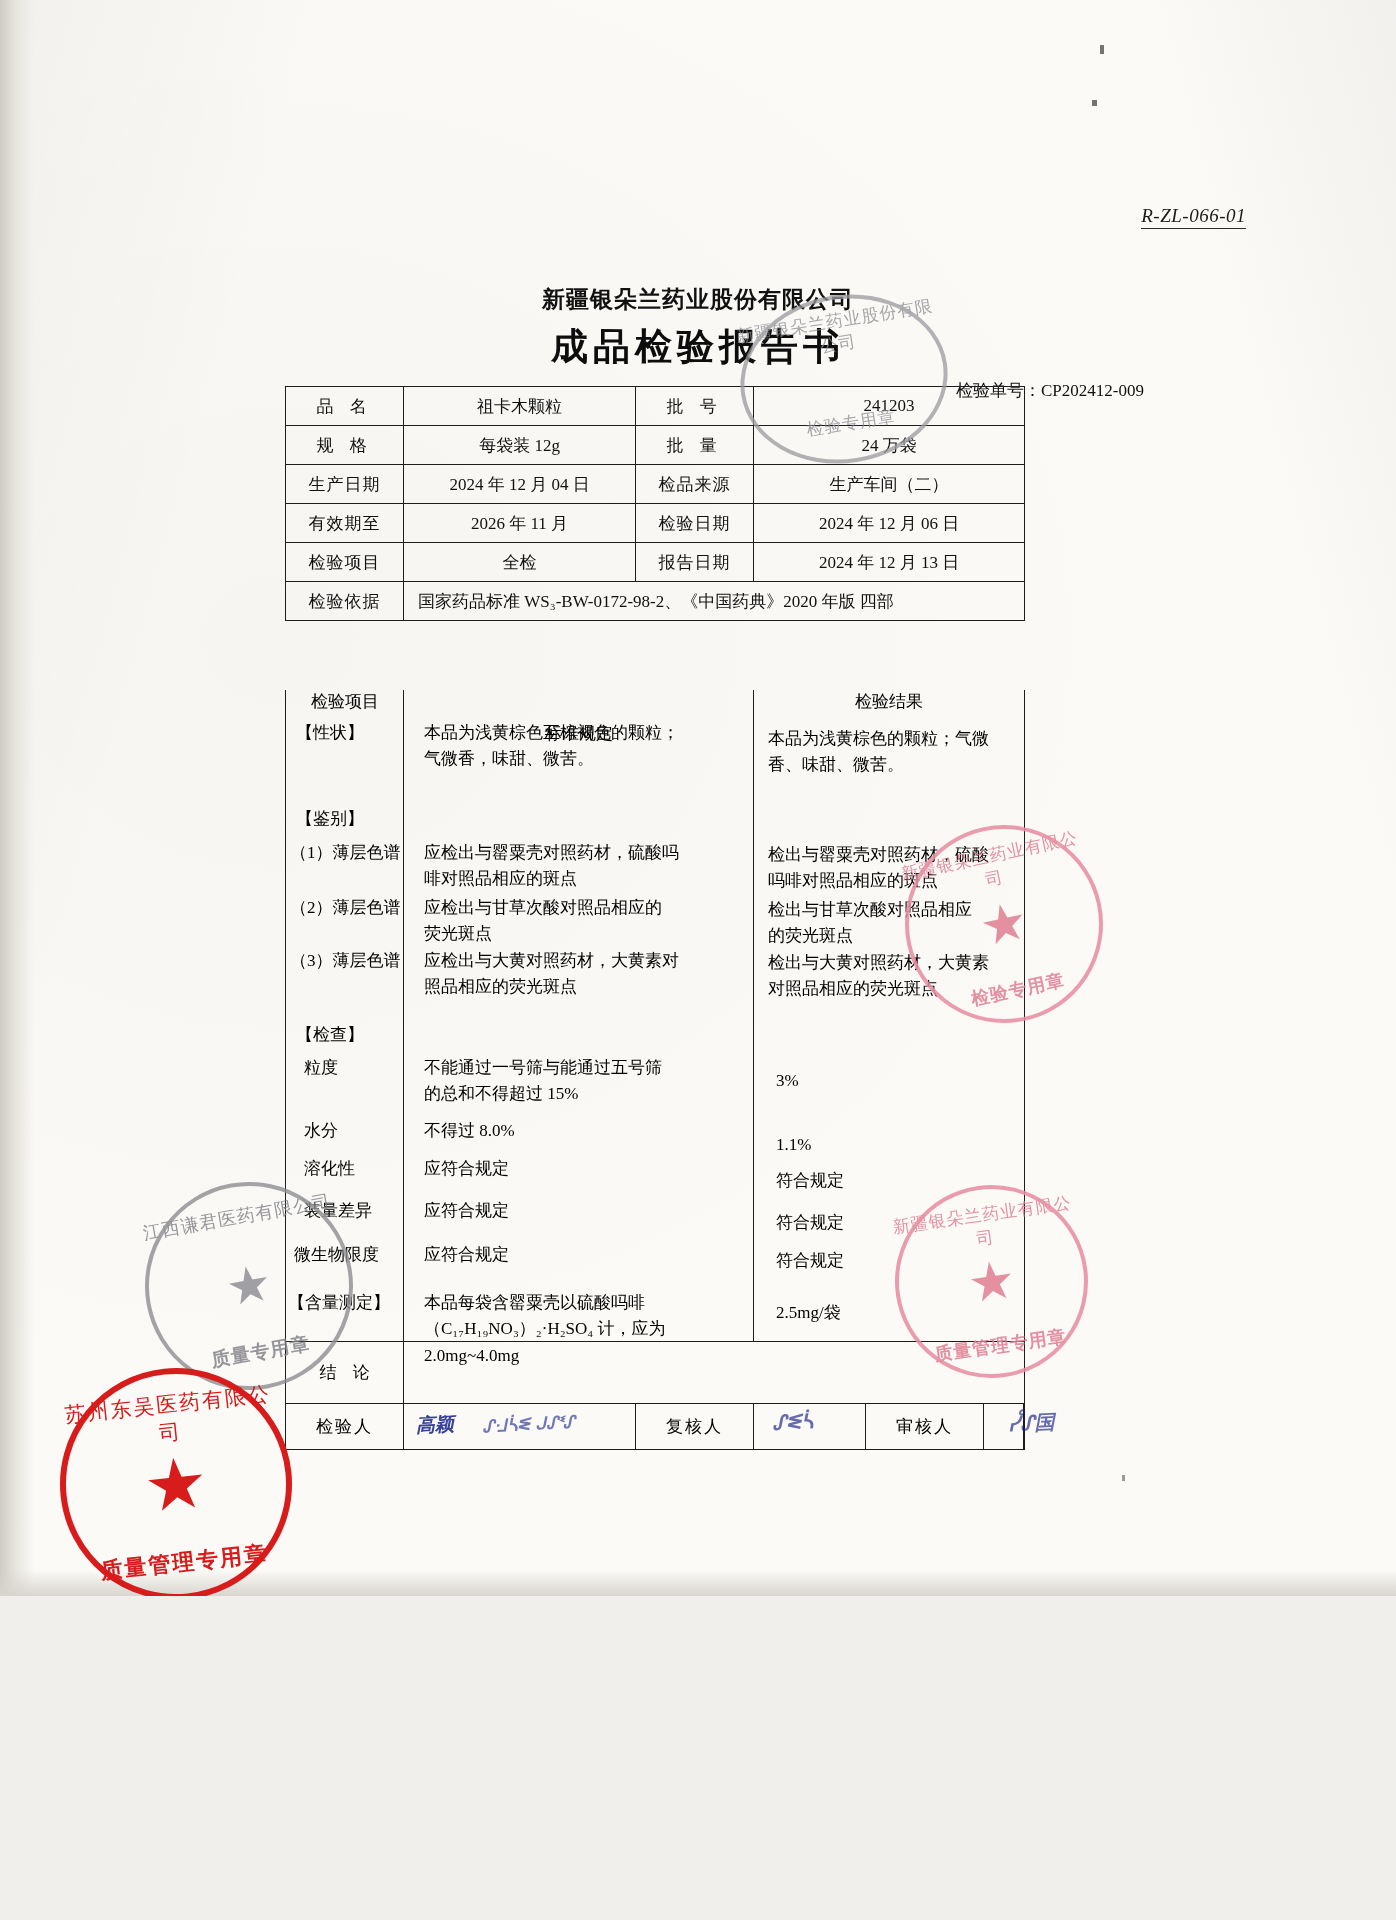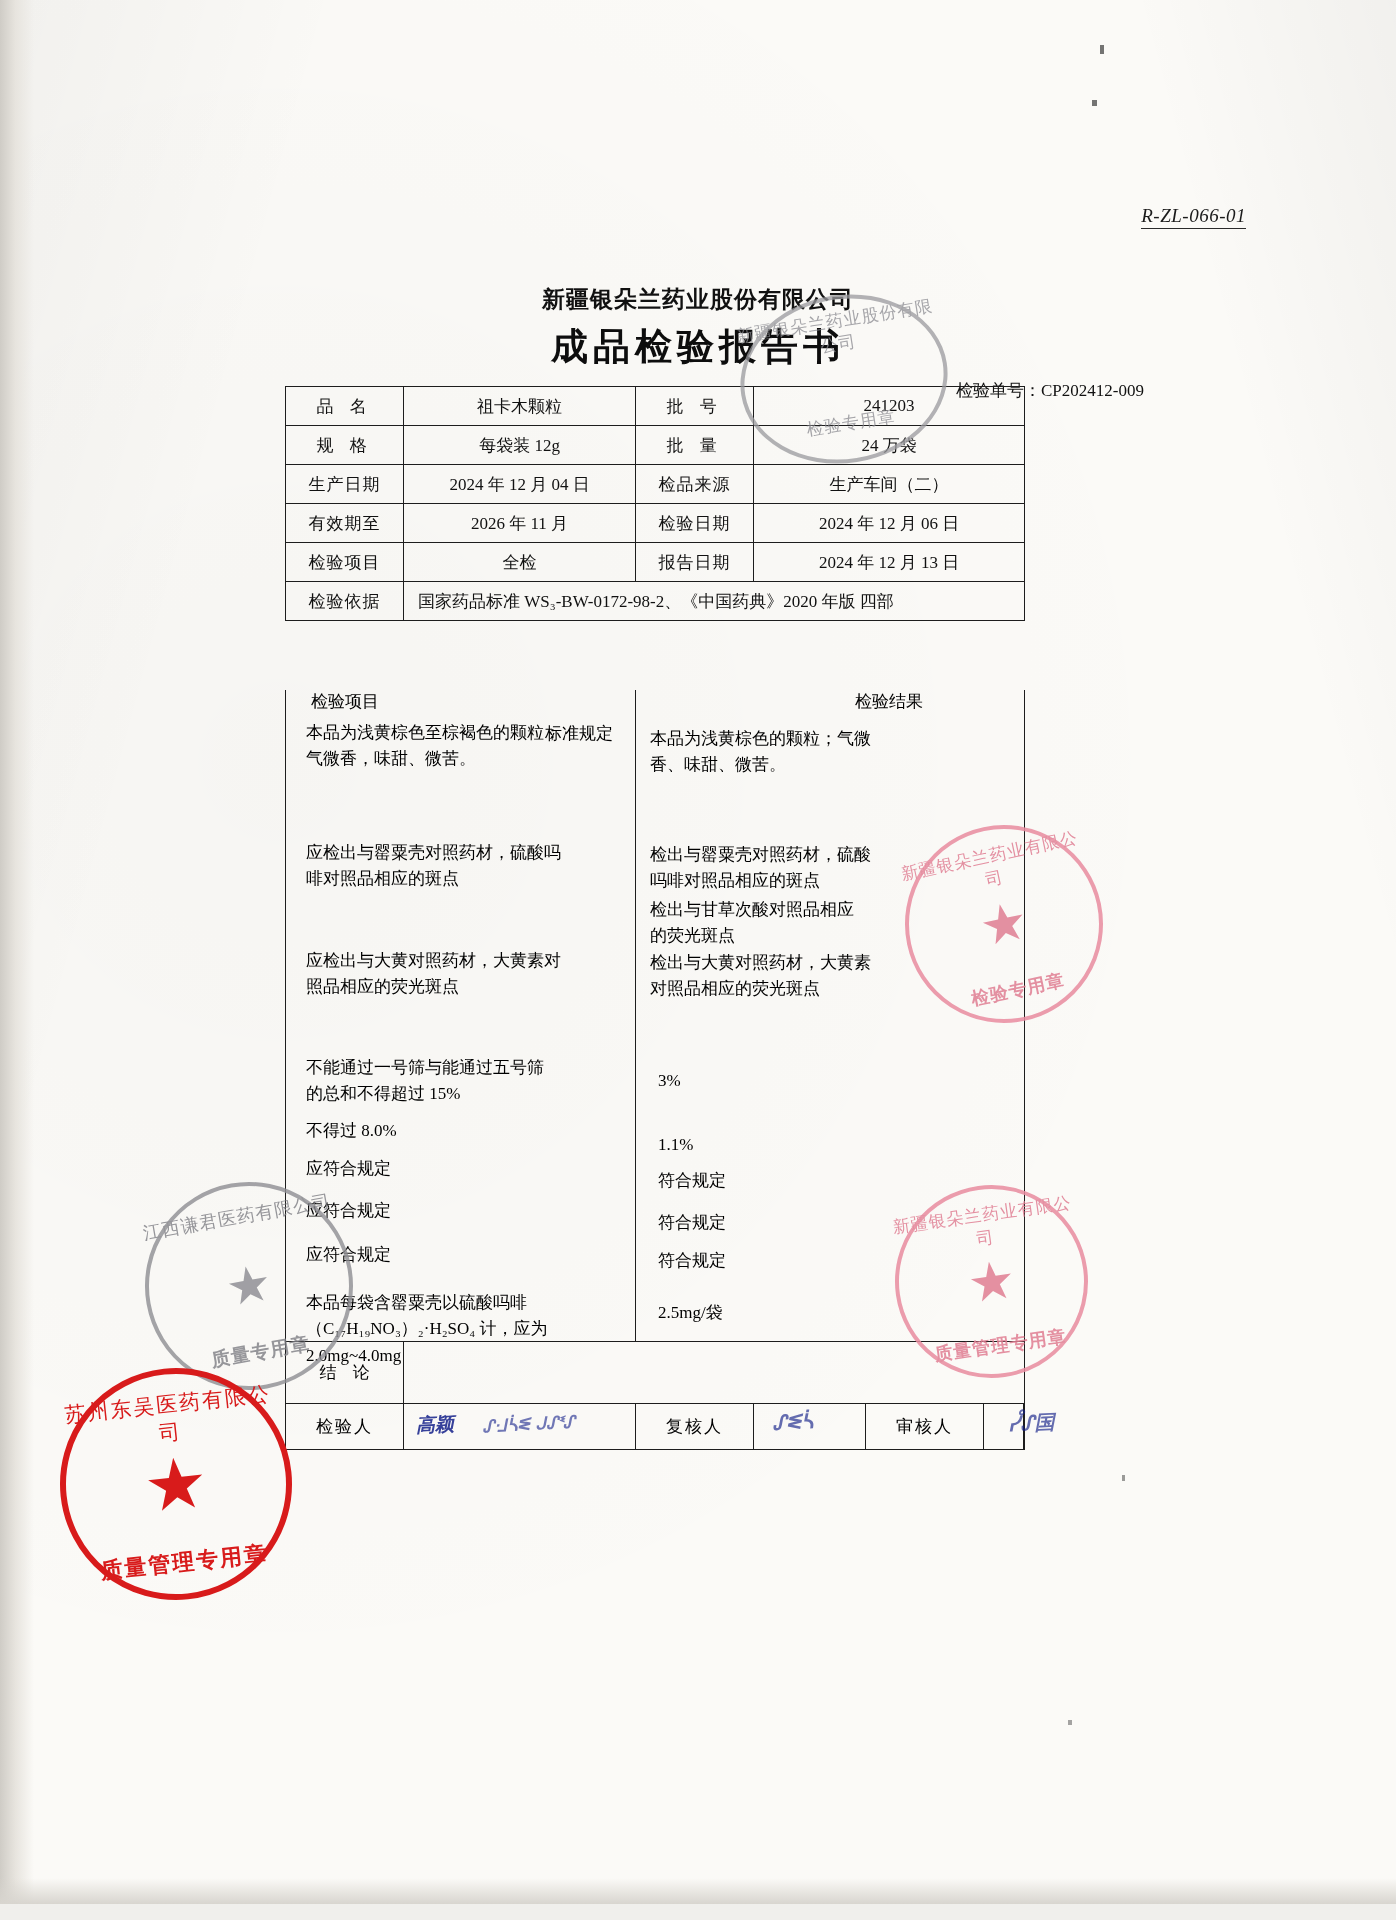--- a/index.html
+++ b/index.html
@@ -6,21 +6,21 @@
     margin: 0;
     padding: 0;
     background: #f0efec;
   }
   body {
     font-family: "Liberation Serif", "DejaVu Serif", serif;
   }
   .page {
     position: relative;
     width: 1396px;
-    height: 1904px;
+    height: 1596px;
     margin: 0 auto;
     background: #fbfaf7;
     overflow: hidden;
   }
   
   .paper-tone {
     position: absolute;
     inset: 0;
     background:
       linear-gradient(105deg, rgba(0,0,0,0.035) 0%, rgba(0,0,0,0) 18%),
@@ -423,27 +423,45 @@
   </table>
 
   <div class="body-wrap">
     <div class="head-row">
       <div class="h1">检验项目</div>
       <div class="h2">标准规定</div>
       <div class="h3">检验结果</div>
     </div>
 
     <div class="body-grid">
+      <div class="col-item">
+        <div class="col-inner">
+          <div class="abs" style="left:10px;top:30px;">【性状】</div>
+          <div class="abs" style="left:10px;top:116px;">【鉴别】</div>
+          <div class="abs" style="left:4px;top:150px;">（1）薄层色谱</div>
+          <div class="abs" style="left:4px;top:205px;">（2）薄层色谱</div>
+          <div class="abs" style="left:4px;top:258px;">（3）薄层色谱</div>
+          <div class="abs" style="left:10px;top:332px;">【检查】</div>
+          <div class="abs" style="left:18px;top:365px;">粒度</div>
+          <div class="abs" style="left:18px;top:428px;">水分</div>
+          <div class="abs" style="left:18px;top:466px;">溶化性</div>
+          <div class="abs" style="left:18px;top:508px;">装量差异</div>
+          <div class="abs" style="left:8px;top:552px;">微生物限度</div>
+          <div class="abs" style="left:2px;top:600px;">【含量测定】</div>
+        </div>
+      </div>
 
       <div class="col-spec">
         <div class="col-inner">
           <div class="abs" style="left:20px;top:150px;">应检出与罂粟壳对照药材，硫酸吗
 啡对照品相应的斑点</div>
           <div class="abs" style="left:20px;top:30px;">本品为浅黄棕色至棕褐色的颗粒；
 气微香，味甜、微苦。</div>
+          <div class="abs" style="left:20px;top:205px;">应检出与甘草次酸对照品相应的
+荧光斑点</div>
           <div class="abs" style="left:20px;top:258px;">应检出与大黄对照药材，大黄素对
 照品相应的荧光斑点</div>
           <div class="abs" style="left:20px;top:365px;">不能通过一号筛与能通过五号筛
 的总和不得超过 15%</div>
           <div class="abs" style="left:20px;top:428px;">不得过 8.0%</div>
           <div class="abs" style="left:20px;top:466px;">应符合规定</div>
           <div class="abs" style="left:20px;top:508px;">应符合规定</div>
           <div class="abs" style="left:20px;top:552px;">应符合规定</div>
           <div class="abs" style="left:20px;top:600px;">本品每袋含罂粟壳以硫酸吗啡
 （C₁₇H₁₉NO₃）₂·H₂SO₄ 计，应为

